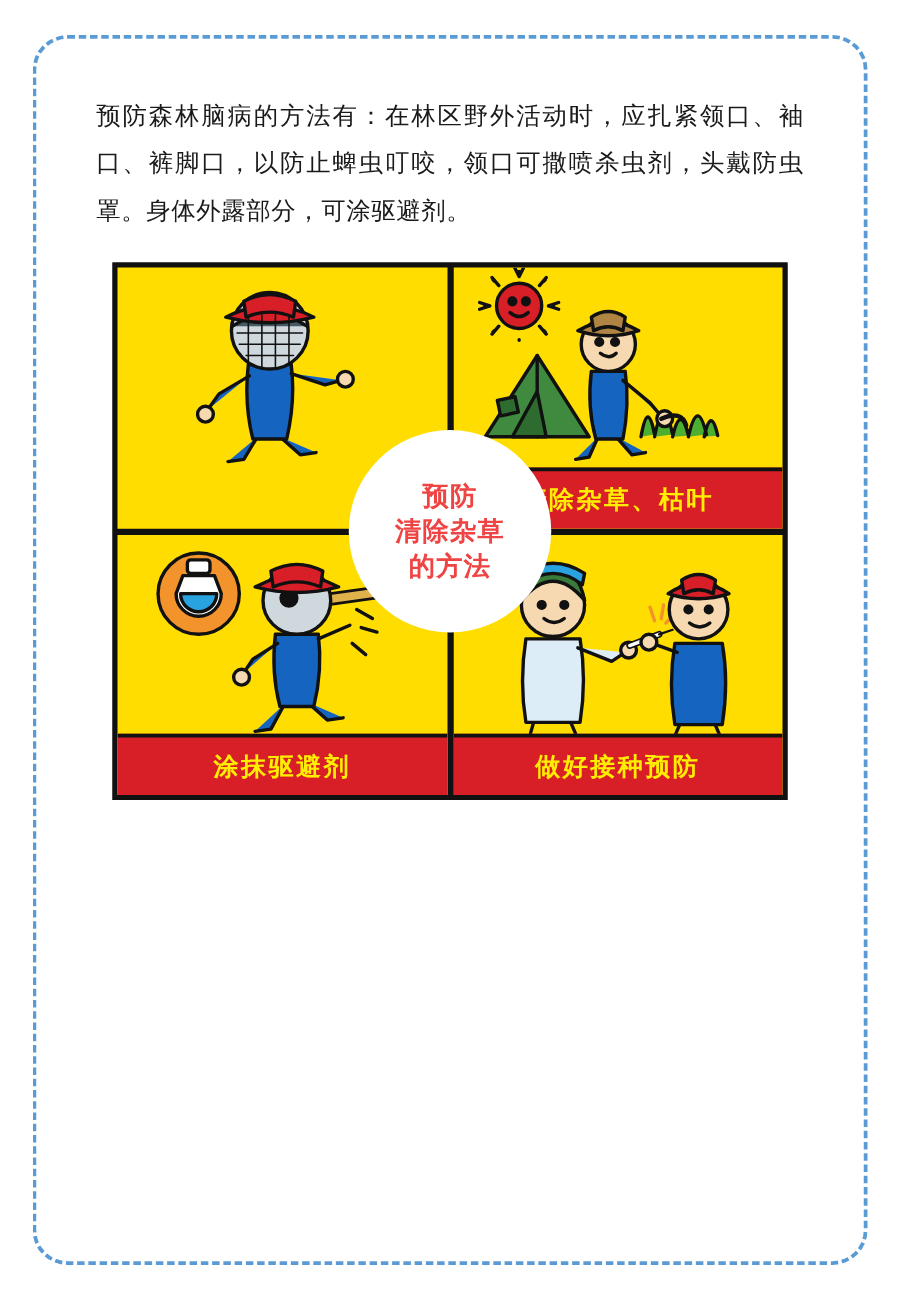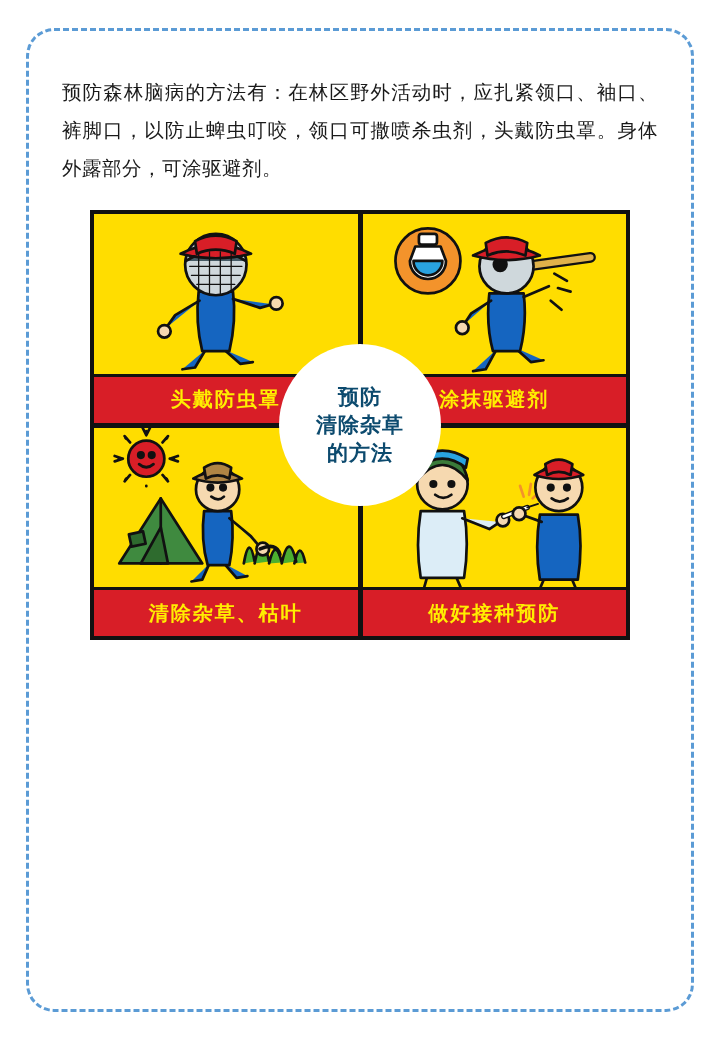--- a/index.html
+++ b/index.html
@@ -11,21 +11,21 @@
     height: 1040px;
     background: #ffffff;
     font-family: "Liberation Sans", sans-serif;
     overflow: hidden;
   }
   .page {
     position: relative;
     width: 720px;
     height: 1040px;
     box-sizing: border-box;
-    padding: 28px 18px;
+    padding: 28px 33px;
     background: #ffffff;
   }
   .dashed-frame {
     position: absolute;
     left: 26px;
     top: 28px;
     right: 26px;
     bottom: 28px;
     border: 3px dashed #5b9bd5;
     border-radius: 28px;
@@ -108,21 +108,21 @@
     align-items: center;
     justify-content: center;
     z-index: 5;
     box-shadow: 0 0 0 2px #ffffff;
   }
   .center-badge span {
     display: block;
     font-family: "DejaVu Serif", "Liberation Serif", serif;
     font-weight: bold;
     font-size: 21px;
-    color: #0c4a6e;
+    color: #ef4444;
     line-height: 1.35;
     letter-spacing: 1px;
     text-align: center;
   }
   svg.fig { width: 100%; height: 100%; display: block; }
 </style>
 </head>
 <body>
 
 <div class="page">
@@ -156,55 +156,20 @@
               <path d="M80 44 q39 -20 78 0 q-39 10 -78 0 Z" fill="#d81e27"></path>
               <path d="M96 30 q23 -12 46 0 l-2 14 q-21 -9 -42 0 Z" fill="#d81e27"></path>
 
               <g stroke="#111" stroke-width="1.4">
                 <path d="M90 58 h58 M92 68 h54 M98 78 h42"></path>
                 <path d="M100 44 v42 M112 42 v46 M124 42 v46 M136 44 v42"></path>
               </g>
             </g>
           </svg>
         </div>
-        <div class="caption">头戴防虫罩</div>
-      </div>
-
-      <div class="panel">
-        <div class="scene">
-          <svg class="fig" viewBox="0 0 260 180">
-            <g stroke="#111" stroke-width="3" stroke-linejoin="round" stroke-linecap="round" fill="none">
-
-              <circle cx="56" cy="52" r="36" fill="#f3932b"></circle>
-              <rect x="46" y="22" width="20" height="12" rx="3" fill="#fff"></rect>
-              <path d="M42 36 h28 l6 16 a16 16 0 0 1 -40 0 Z" fill="#ffffff"></path>
-              <path d="M40 52 a16 16 0 0 0 32 0 Z" fill="#29a3e0"></path>
-
-              <path d="M120 64 L236 48" stroke="#111" stroke-width="12" fill="none"></path>
-              <path d="M120 64 L236 48" stroke="#e0b24a" stroke-width="7" fill="none"></path>
-
-              <path d="M132 150 L120 172 L106 174" fill="#1565c0"></path>
-              <path d="M152 148 L170 164 L184 162" fill="#1565c0"></path>
-
-              <path d="M124 88 Q120 122 128 152 L158 152 Q166 120 162 88 Z" fill="#1565c0"></path>
-
-              <path d="M126 96 L104 110 L96 122" fill="#1565c0"></path>
-              <path d="M162 92 L190 80" fill="#1565c0"></path>
-              <circle cx="94" cy="126" r="7" fill="#f6d9b0"></circle>
-
-              <circle cx="143" cy="58" r="30" fill="#cfd8dc"></circle>
-              <circle cx="136" cy="56" r="7" fill="#111"></circle>
-              <path d="M106 46 q37 -20 74 0 q-37 10 -74 0 Z" fill="#d81e27"></path>
-              <path d="M120 32 q23 -12 46 0 l-2 14 q-21 -9 -42 0 Z" fill="#d81e27"></path>
-
-              <path d="M196 66 l14 8 M200 82 l14 4 M192 96 l12 10" stroke="#111" stroke-width="3"></path>
-            </g>
-          </svg>
-        </div>
-        <div class="caption">涂抹驱避剂</div>
       </div>
 
       <div class="panel">
         <div class="scene">
           <svg class="fig" viewBox="0 0 260 180">
             <g stroke="#111" stroke-width="3" stroke-linejoin="round" stroke-linecap="round" fill="none">
 
               <circle cx="42" cy="34" r="20" fill="#d81e27"></circle>
               <g stroke="#111" stroke-width="3">
                 <path d="M42 4 v-0.5 M42 64 v0.5 M12 34 h-0.5 M72 34 h0.5 M20 12 l-1 -1 M64 12 l1 -1 M20 56 l-1 1 M64 56 l1 1"></path>
@@ -238,20 +203,54 @@
           </svg>
         </div>
         <div class="caption">清除杂草、枯叶</div>
       </div>
 
       <div class="panel">
         <div class="scene">
           <svg class="fig" viewBox="0 0 260 180">
             <g stroke="#111" stroke-width="3" stroke-linejoin="round" stroke-linecap="round" fill="none">
 
+              <circle cx="56" cy="52" r="36" fill="#f3932b"></circle>
+              <rect x="46" y="22" width="20" height="12" rx="3" fill="#fff"></rect>
+              <path d="M42 36 h28 l6 16 a16 16 0 0 1 -40 0 Z" fill="#ffffff"></path>
+              <path d="M40 52 a16 16 0 0 0 32 0 Z" fill="#29a3e0"></path>
+
+              <path d="M120 64 L236 48" stroke="#111" stroke-width="12" fill="none"></path>
+              <path d="M120 64 L236 48" stroke="#e0b24a" stroke-width="7" fill="none"></path>
+
+              <path d="M132 150 L120 172 L106 174" fill="#1565c0"></path>
+              <path d="M152 148 L170 164 L184 162" fill="#1565c0"></path>
+
+              <path d="M124 88 Q120 122 128 152 L158 152 Q166 120 162 88 Z" fill="#1565c0"></path>
+
+              <path d="M126 96 L104 110 L96 122" fill="#1565c0"></path>
+              <path d="M162 92 L190 80" fill="#1565c0"></path>
+              <circle cx="94" cy="126" r="7" fill="#f6d9b0"></circle>
+
+              <circle cx="143" cy="58" r="30" fill="#cfd8dc"></circle>
+              <circle cx="136" cy="56" r="7" fill="#111"></circle>
+              <path d="M106 46 q37 -20 74 0 q-37 10 -74 0 Z" fill="#d81e27"></path>
+              <path d="M120 32 q23 -12 46 0 l-2 14 q-21 -9 -42 0 Z" fill="#d81e27"></path>
+
+              <path d="M196 66 l14 8 M200 82 l14 4 M192 96 l12 10" stroke="#111" stroke-width="3"></path>
+            </g>
+          </svg>
+        </div>
+        <div class="caption">涂抹驱避剂</div>
+      </div>
+
+      <div class="panel">
+        <div class="scene">
+          <svg class="fig" viewBox="0 0 260 180">
+            <g stroke="#111" stroke-width="3" stroke-linejoin="round" stroke-linecap="round" fill="none">
+
               <path d="M56 162 L52 176 M86 162 L92 176" stroke="#111"></path>
               <path d="M48 92 Q42 130 48 166 L96 166 Q102 128 96 92 Z" fill="#dcedf7"></path>
               <path d="M94 100 L124 112 L136 104" fill="#dcedf7"></path>
               <circle cx="139" cy="102" r="7" fill="#f6d9b0"></circle>
               <circle cx="72" cy="62" r="28" fill="#f6d9b0"></circle>
               <path d="M44 58 q28 -34 56 0 q-6 -30 -28 -30 q-22 0 -28 30 Z" fill="#3a7b3a"></path>
               <path d="M46 44 q26 -20 52 0 l2 -10 q-28 -18 -56 0 Z" fill="#29a3e0"></path>
               <circle cx="62" cy="62" r="3" fill="#111"></circle>
               <circle cx="82" cy="62" r="3" fill="#111"></circle>
               <path d="M64 74 q9 7 18 0" stroke="#111" fill="none"></path>

